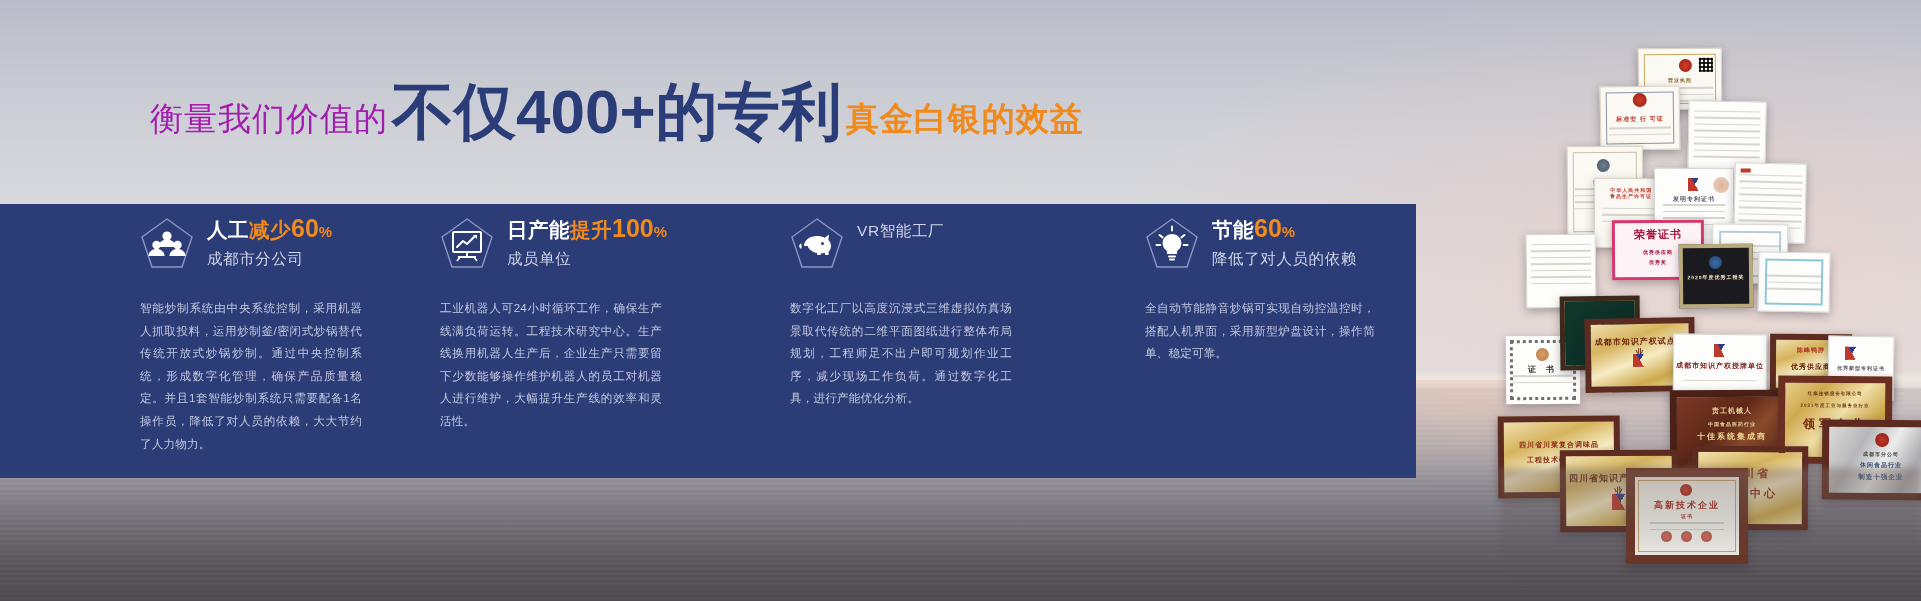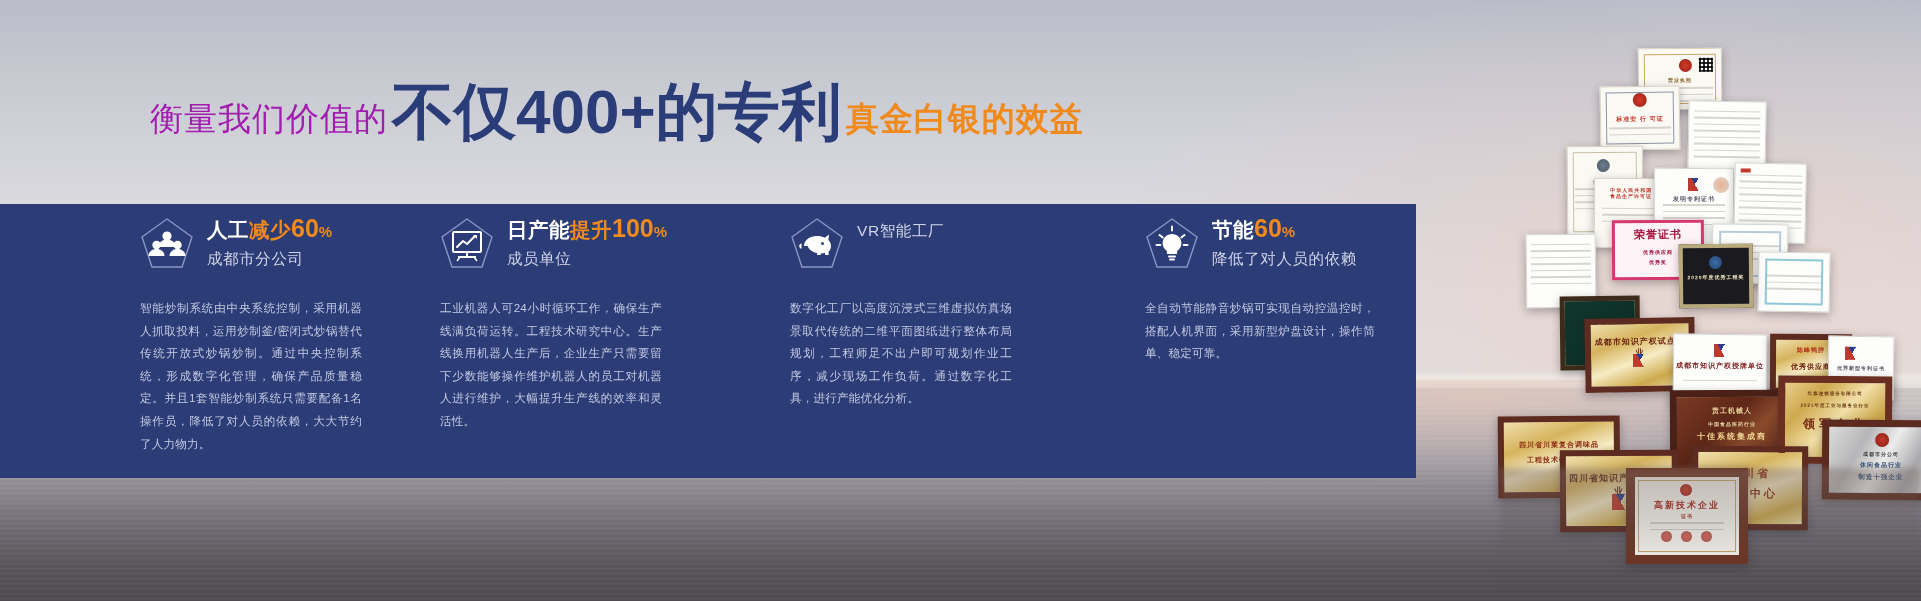--- a/index.html
+++ b/index.html
@@ -399,20 +399,29 @@
           <i></i>
           <i></i>
           <i></i>
           <i></i>
           <i></i>
           <i></i>
           <i></i>
         </div>
     </div>
 
+    <div class="cert" style="left:76px;top:298px;width:74px;height:68px;background:#fdfdfb;transform:rotate(-0.4deg);">
+      <div class="dotborder"></div>
+      <div class="seal" style="left:30px;top:12px;width:13px;height:13px;background:radial-gradient(circle,#d9a06a,#b87a46);"></div>
+      <div class="cert-title" style="top:28px;font-size:8px;color:#333;letter-spacing:4px;">证 书</div>
+      <div class="cert-lines" style="top:58%;">
+          <i></i>
+          <i></i>
+        </div>
+    </div>
 
     <div class="cert" style="left:130px;top:258px;width:70px;height:64px;background:linear-gradient(135deg,#11372c,#0a2b22);border:5px solid #3c2a1b;transform:rotate(-0.6deg);">
       <div class="cert-title" style="top:22px;font-size:7px;color:#e3cc8a;">优秀奖</div>
     </div>
 
     <div class="cert plaque-gold2" style="left:155px;top:280px;width:98px;height:62px;transform:rotate(-1deg);">
       <div class="cert-title cert-title-gold" style="top:12px;font-size:8px;font-weight:bold;">成都市知识产权试点企业</div>
       <div class="logo-swoosh" style="left:42px;top:30px;"></div>
     </div>
 

